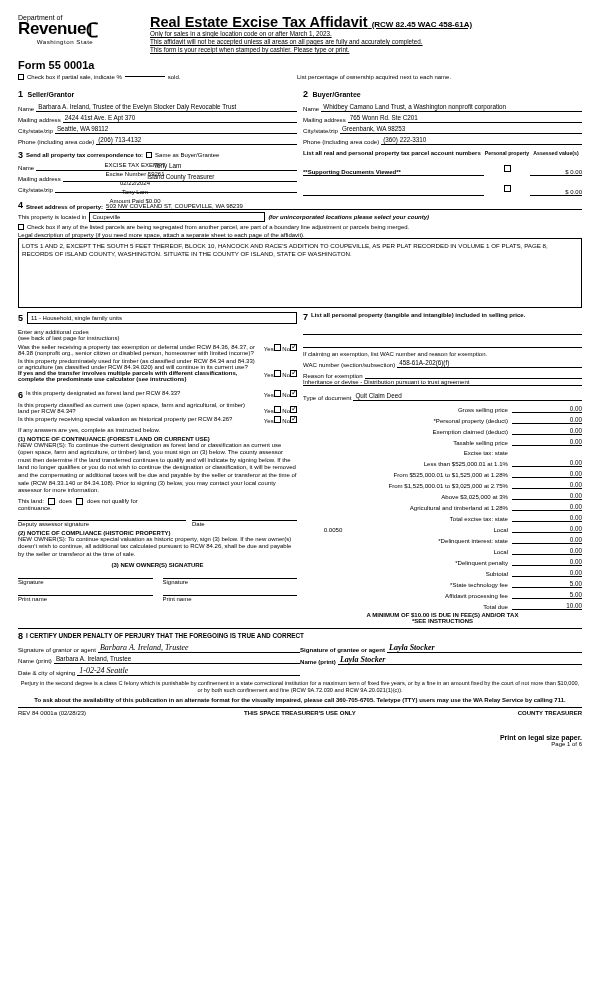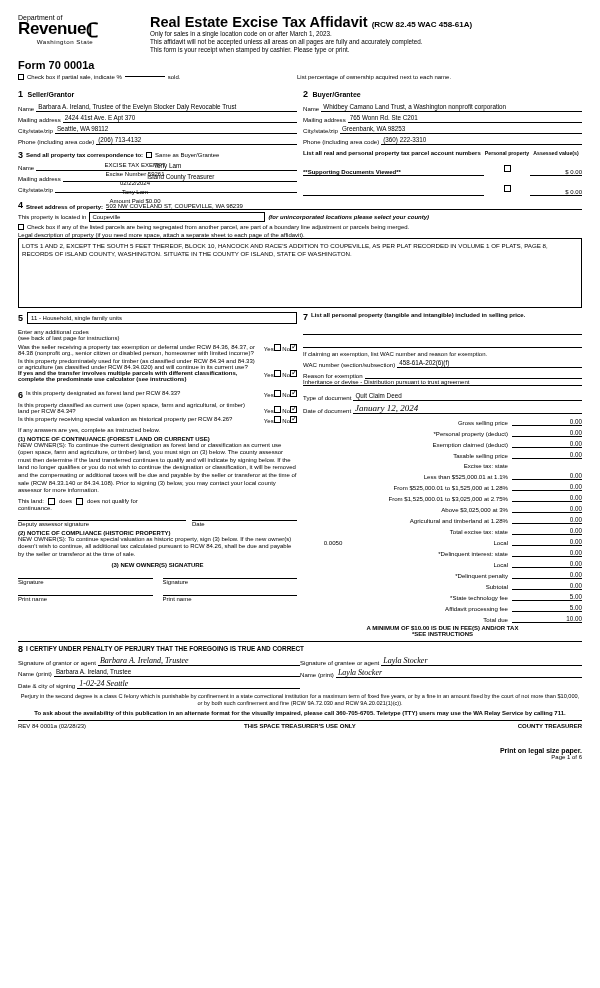--- a/index.html
+++ b/index.html
@@ -12,21 +12,21 @@
   .f8{font-size:8px;}
   .bold{font-weight:bold;}
   .hand{font-family:"Liberation Serif",serif;font-style:italic;}
   
   .hdr{display:flex;align-items:flex-start;}
   .dept{width:130px;}
   .dept .d1{font-size:7px;}
   .dept .d2{font-size:17px;font-weight:bold;letter-spacing:-0.4px;line-height:16px;}
   .dept .d3{font-size:6.2px;letter-spacing:.5px;text-align:center;width:94px;}
   .logoC{display:inline-block;font-size:20px;font-weight:bold;vertical-align:-3px;}
-  .titlewrap{flex:1;padding-left:2px;}
+  .titlewrap{flex:1;padding-left:2px;text-decoration:underline;}
   .maintitle{font-size:14.5px;font-weight:bold;}
   .maintitle span.reg{font-size:8px;font-weight:bold;}
   .subline{font-size:6.3px;line-height:8.2px;}
   .formno{font-size:11px;font-weight:bold;margin-top:4px;}
   .box{display:inline-block;width:6px;height:6px;border:1px solid #000;box-sizing:border-box;}
   .ul{display:inline-block;border-bottom:1px solid #000;}
   
   .secnum{font-size:9px;font-weight:bold;}
   .bk{border:1px solid #000;}
   .twocol{display:flex;gap:6px;margin-top:2px;}
@@ -55,21 +55,21 @@
     <div class="titlewrap">
       <div class="maintitle"><span>Real Estate Excise Tax Affidavit</span> <span class="reg">(RCW 82.45 WAC 458-61A)</span></div>
       <div class="subline">Only for sales in a single location code on or after March 1, 2023.</div>
       <div class="subline">This affidavit will not be accepted unless all areas on all pages are fully and accurately completed.</div>
       <div class="subline">This form is your receipt when stamped by cashier. Please type or print.</div>
     </div>
   </div>
 
   <div style="display:flex;align-items:flex-end;">
     <div style="width:130px;">
-      <div class="formno">Form 70 0001a</div>
+      <div class="formno">Form 55 0001a</div>
     </div>
     <div style="flex:1;"></div>
   </div>
 
   <div style="display:flex;align-items:flex-end;margin-top:3px;">
     <div style="flex:1;display:flex;align-items:center;gap:3px;">
       <span class="box"></span>
       <span class="f6">Check box if partial sale, indicate %</span>
       <span class="ul f6" style="width:40px;"></span>
       <span class="f6">sold.</span>
@@ -283,24 +283,20 @@
         <div style="flex:1;border-top:1px solid #000;" class="f6">Print name</div>
         <div style="flex:1;border-top:1px solid #000;" class="f6">Print name</div>
       </div>
     </div>
 
     <div class="halfbox">
       <div class="lrow">
           <span class="lab">Type of document</span>
           <span class="line">Quit Claim Deed</span>
         </div>
-      <div class="lrow">
-          <span class="lab">Date of document</span>
-          <span class="line hand" style="font-size:9px;">January 12, 2024</span>
-        </div>
 
       <div class="rt" style="margin-top:4px;">
           <span style="flex:1;text-align:right;padding-right:4px;">Gross selling price</span>
           <span class="amt">0.00</span>
         </div>
       <div class="rt" style="margin-top:3px;">
           <span style="flex:1;text-align:right;padding-right:4px;">*Personal property (deduct)</span>
           <span class="amt">0.00</span>
         </div>
       <div class="rt" style="margin-top:3px;">
@@ -390,21 +386,21 @@
           </div>
         <div class="lrow">
             <span class="lab">Name (print)</span>
             <span class="line">Barbara A. Ireland, Trustee</span>
           </div>
         <div class="lrow">
             <span class="lab">Date &amp; city of signing</span>
             <span class="line hand" style="font-size:8px;">1-02-24  Seattle</span>
           </div>
       </div>
-      <div style="flex:1;">
+      <div style="flex:1;font-weight:bold;">
         <div class="lrow">
             <span class="lab">Signature of grantee or agent</span>
             <span class="line hand" style="font-size:8px;">Layla Stocker</span>
           </div>
         <div class="lrow">
             <span class="lab">Name (print)</span>
             <span class="line hand" style="font-size:8px;">Layla Stocker</span>
           </div>
       </div>
     </div>

